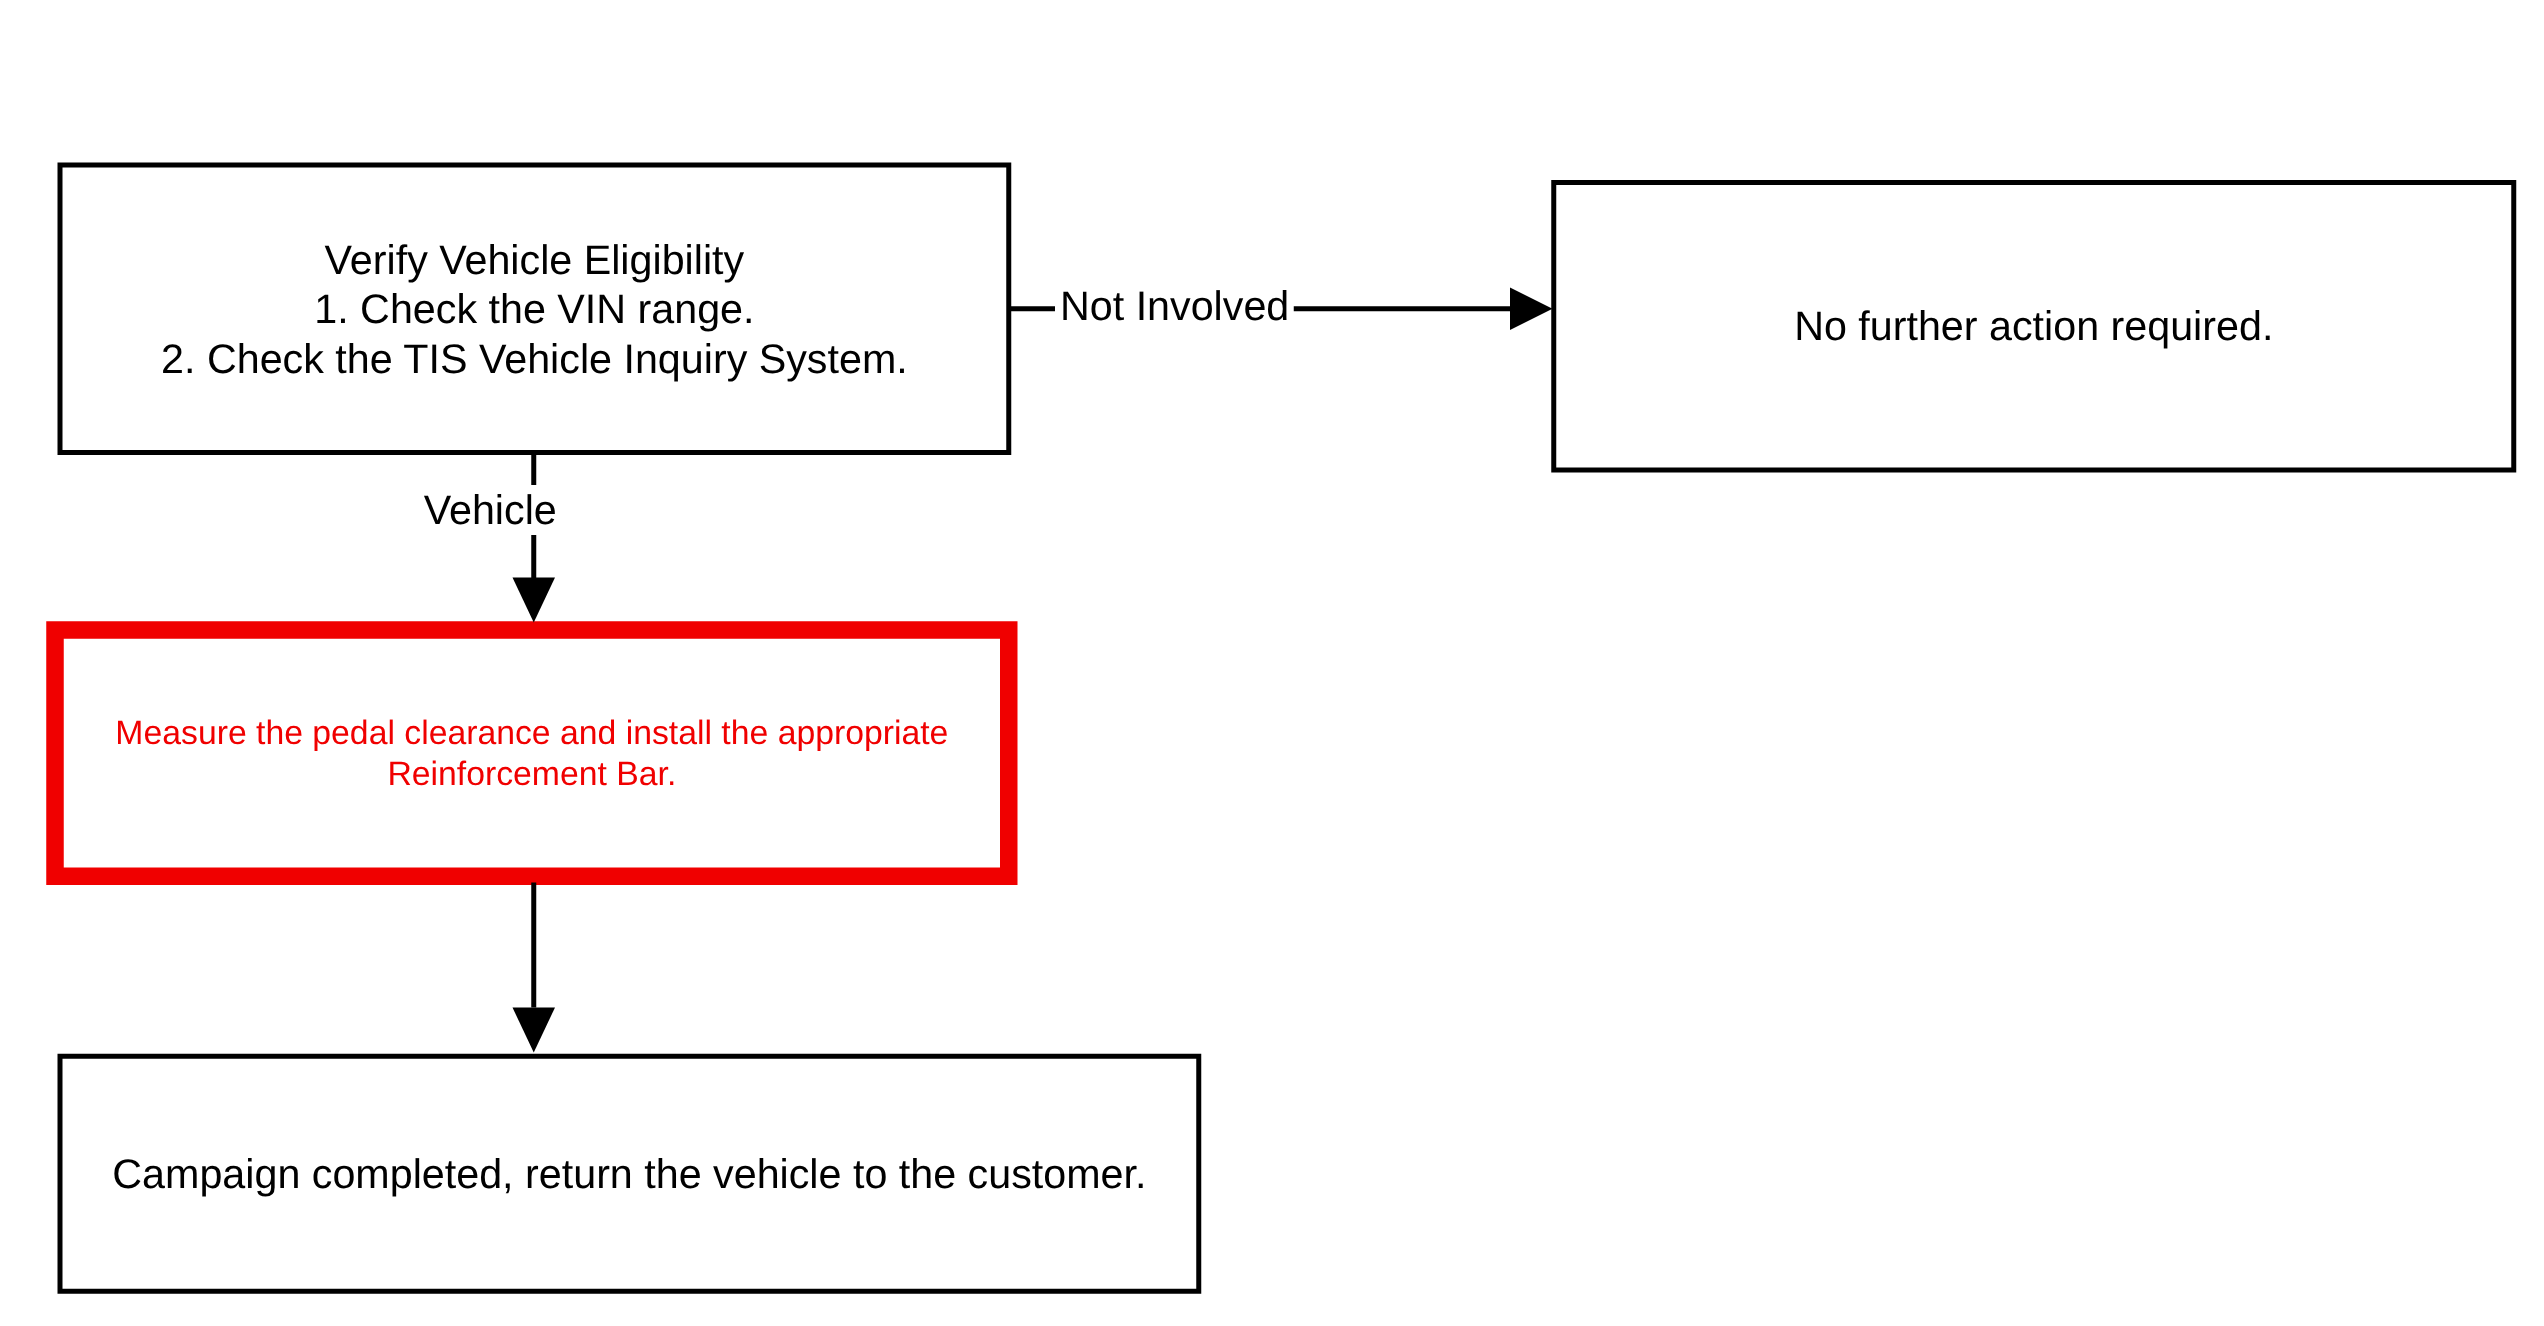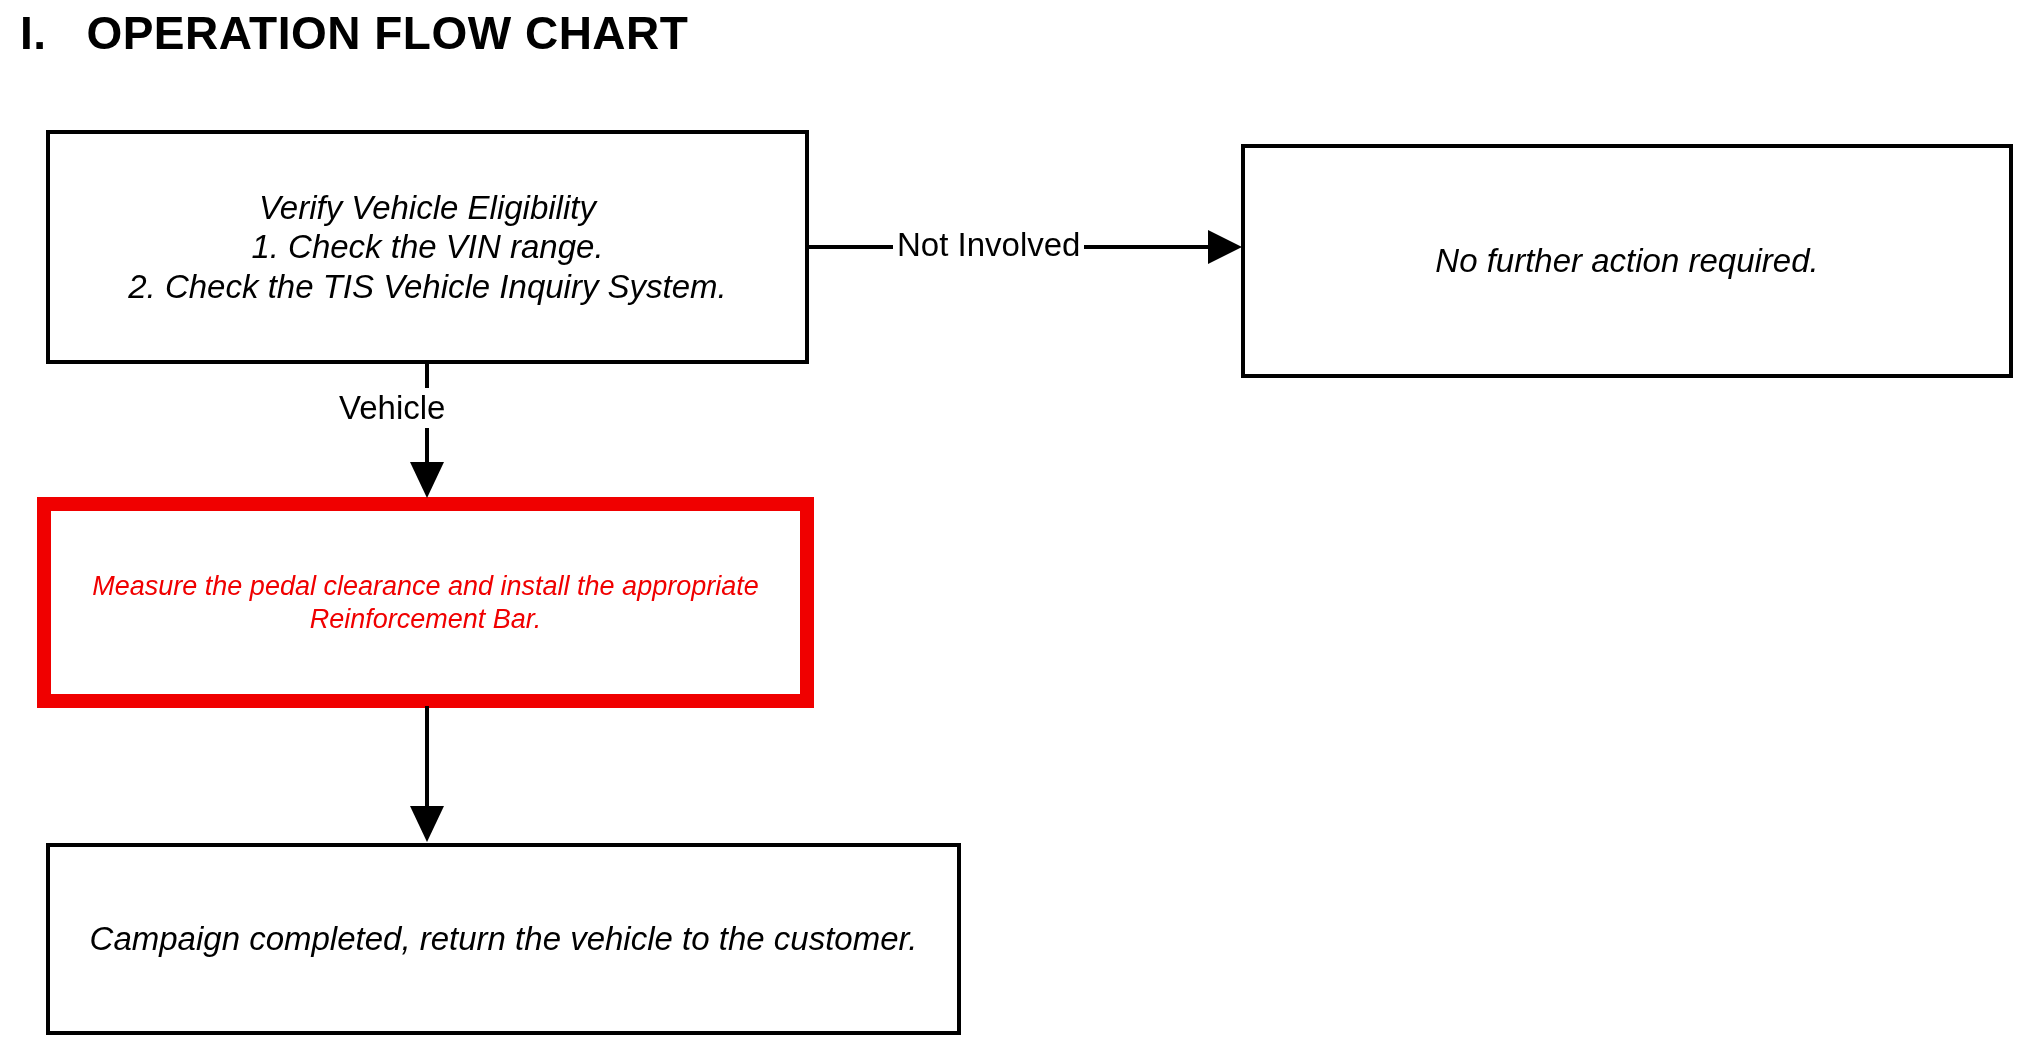--- a/index.html
+++ b/index.html
@@ -42,21 +42,20 @@
     display: flex;
     align-items: center;
     justify-content: center;
     text-align: center;
   }
   .node .node-text {
     width: 100%;
     padding: 0 0;
     box-sizing: border-box;
     white-space: pre-line;
-    font-style: italic;
   }
 
   .node-black {
     border: 4px solid #000000;
     color: #000000;
     font-size: 33px;
     line-height: 1.20;
   }
 
   .node-red {
@@ -136,21 +135,21 @@
   #edge-not-involved-line {
     left: 808px;
     top: 245px;
     width: 402px;
   }
   #edge-not-involved-arrow {
     left: 1208px;
     top: 230px;
   }
   #edge-not-involved-label {
-    left: 893px;
+    left: 844px;
     top: 225px;
   }
 
   
   #edge-involved-line {
     left: 425px;
     top: 362px;
     height: 105px;
   }
   #edge-involved-arrow {
@@ -171,21 +170,20 @@
   #edge-complete-arrow {
     left: 410px;
     top: 806px;
   }
 </style>
 </head>
 <body>
 
 <div id="page">
 
-  <div id="title"><span class="numeral">I.</span>   <span class="title-text">OPERATION FLOW CHART</span></div>
 
   <div class="node node-black" id="box-verify">
     <div class="node-text">Verify Vehicle Eligibility
 1. Check the VIN range.
 2. Check the TIS Vehicle Inquiry System.</div>
   </div>
 
   <div class="node node-black" id="box-no-action">
     <div class="node-text">No further action required.</div>
   </div>

